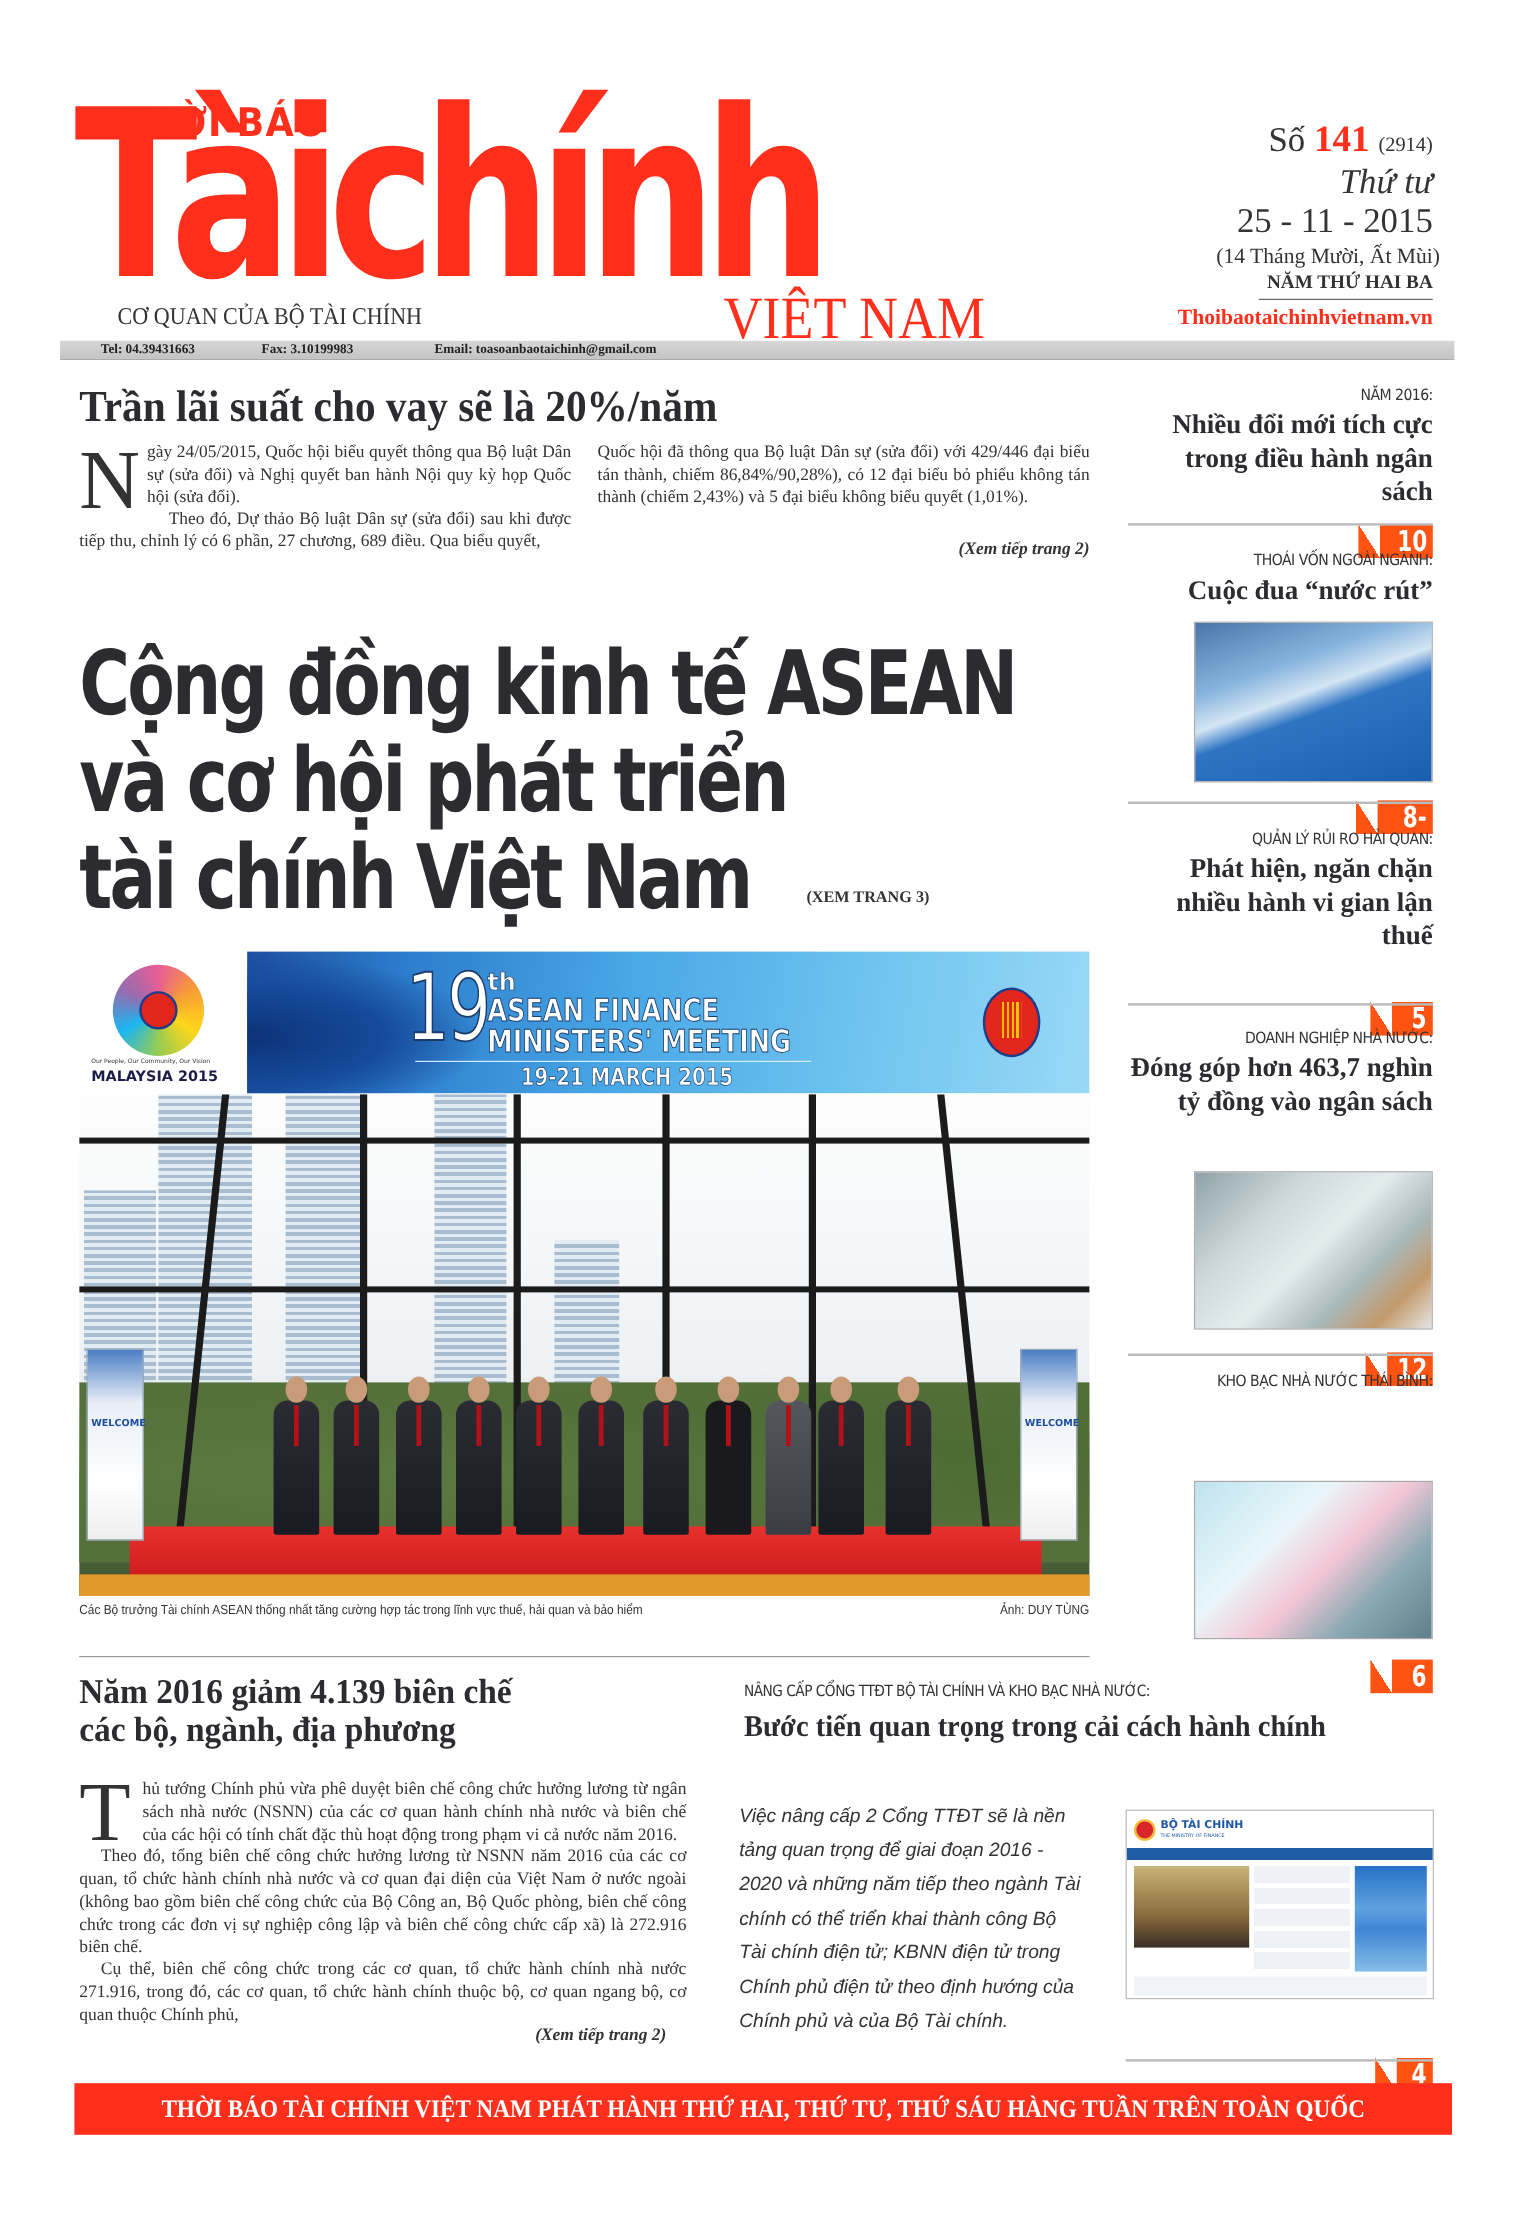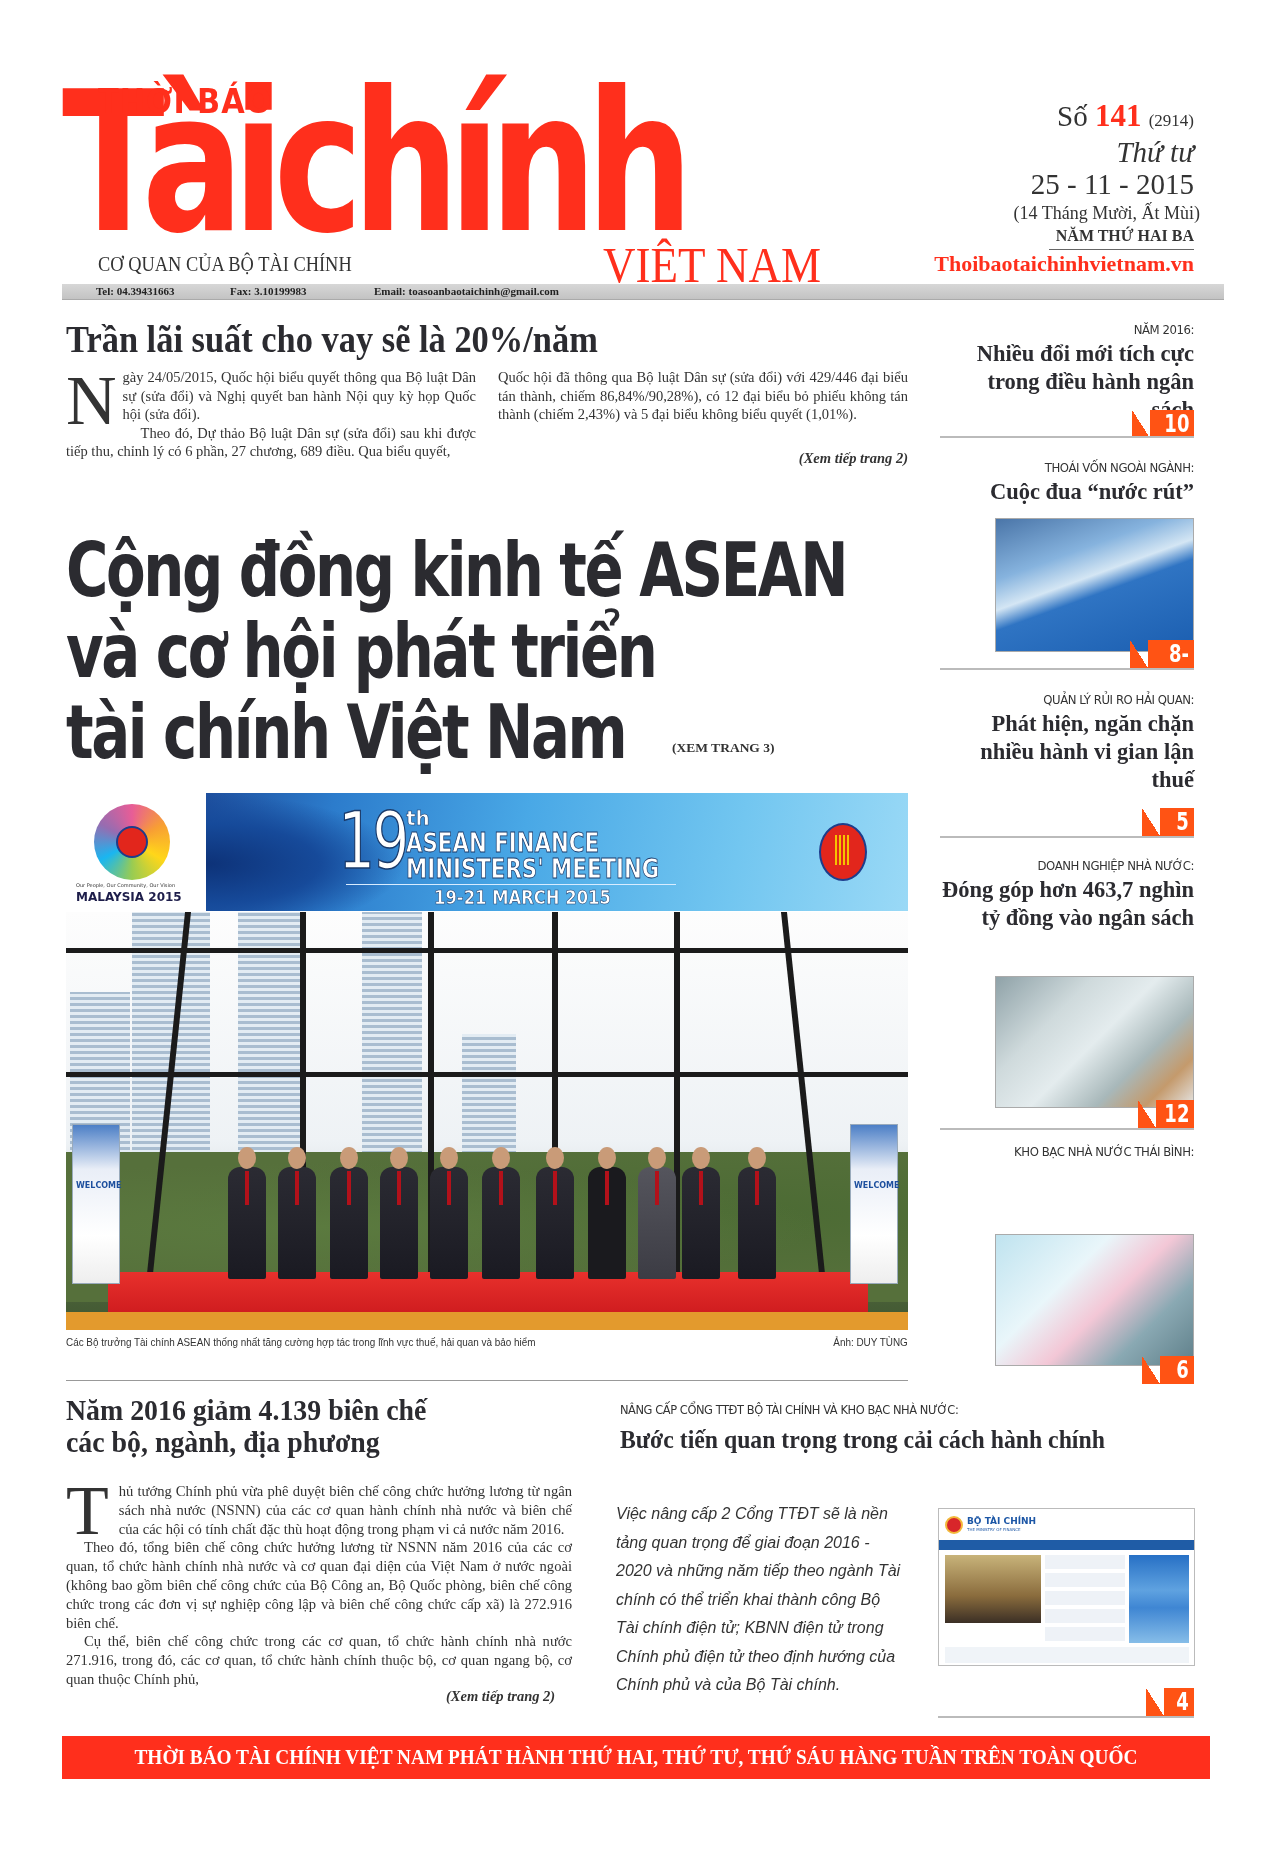--- a/index.html
+++ b/index.html
@@ -5,32 +5,32 @@
   * { box-sizing: border-box; margin: 0; padding: 0; }
   html, body { width: 1280px; height: 1854px; background: #ffffff; overflow: hidden; }
   body { position: relative; font-family: "Liberation Serif", serif; color: #2b2b30; }
   .abs { position: absolute; }
 
   
   .mast-thoibao { left: 98px; top: 82px; font-family: "DejaVu Sans", sans-serif; font-weight: bold; font-size: 33px; color: #ff2f1c; letter-spacing: 1px; transform: scaleX(0.92); transform-origin: left; }
   .mast-big { left: 62px; top: 66px; font-family: "DejaVu Sans", sans-serif; font-weight: bold; font-size: 198px; color: #ff2f1c; letter-spacing: -14px; line-height: 1; transform: scaleX(0.76) scaleY(0.98); transform-origin: left top; white-space: nowrap; }
   .mast-agency { left: 98px; top: 253px; font-family: "Liberation Serif", serif; font-size: 20px; color: #333; transform: scaleX(0.92); transform-origin: left; }
   .mast-vietnam { left: 603px; top: 236px; font-family: "Liberation Serif", serif; font-size: 50px; color: #ff2f1c; letter-spacing: 0px; transform: scaleX(0.9); transform-origin: left; }
-  .contact-bar { left: 62px; top: 284px; width: 1162px; height: 16px; background: linear-gradient(#d7d7d7, #c3c3c3); border-bottom: 1px solid #aaa; }
+  .contact-bar { left: 50px; top: 284px; width: 1162px; height: 16px; background: linear-gradient(#d7d7d7, #c3c3c3); border-bottom: 1px solid #aaa; }
   .contact-bar span { position: absolute; top: 1px; font-family: "Liberation Serif", serif; font-weight: bold; font-size: 11px; color: #222; }
 
   .issue { right: 86px; top: 100px; text-align: right; font-family: "Liberation Serif", serif; color: #333; }
   .issue-line1 { font-size: 29px; line-height: 32px; }
   .issue-num { color: #ff2f1c; font-weight: bold; font-size: 31px; }
   .issue-alt { font-size: 17px; }
   .issue-day { font-style: italic; font-size: 29px; line-height: 30px; }
   .issue-date { font-size: 29px; line-height: 34px; }
   .issue-lunar { font-size: 18px; line-height: 24px; margin-right: -6px; }
   .issue-year { font-weight: bold; font-size: 16px; line-height: 22px; border-bottom: 1px solid #666; padding-bottom: 2px; display: inline-block; width: 145px; text-align: right; }
-  .issue-site { color: #ff2f1c; font-weight: bold; font-size: 22px; line-height: 28px; }
+  .issue-site { color: #ff2f1c; font-weight: bold; font-size: 18px; line-height: 28px; }
 
   
   .h-top { left: 66px; top: 318px; font-family: "Liberation Serif", serif; font-weight: bold; font-size: 37px; color: #2b2b30; transform: scaleX(0.93); transform-origin: left; white-space: nowrap; }
   .cols-top { left: 66px; top: 368px; width: 842px; height: 100px; }
   .col { position: absolute; font-size: 14.5px; line-height: 18.6px; text-align: justify; color: #333; transform-origin: left top; }
   .dropcap { float: left; font-size: 70px; line-height: 58px; margin: 4px 6px 0 0; color: #333; font-family: "Liberation Serif", serif; }
   .indent { text-indent: 18px; display: block; }
   .xemtiep { position: absolute; font-style: italic; font-weight: bold; font-size: 14.5px; color: #333; }
 
   
@@ -72,21 +72,21 @@
 
   .caption { left: 66px; top: 1336px; font-family: "Liberation Sans", sans-serif; font-size: 11px; color: #333; transform: scaleX(0.9); transform-origin: left; white-space: nowrap; }
   .credit { right: 372px; top: 1336px; font-family: "Liberation Sans", sans-serif; font-size: 11px; color: #333; transform: scaleX(0.9); transform-origin: right; white-space: nowrap; }
   .rule-photo { left: 66px; top: 1380px; width: 842px; height: 1px; background: #999; }
 
   
   .side { left: 940px; width: 254px; }
   .side-kicker { text-align: right; font-family: "DejaVu Sans", sans-serif; font-size: 13px; color: #333; letter-spacing: -0.5px; transform: scaleX(0.9); transform-origin: right; white-space: nowrap; }
   .side-title { text-align: right; font-family: "Liberation Serif", serif; font-weight: bold; font-size: 22.5px; line-height: 28px; color: #2b2b30; margin-top: 3px; }
   .side-img { position: absolute; right: 0; width: 199px; border: 1px solid #aaa; overflow: hidden; }
-  .badge { position: absolute; right: 0; height: 28px; background: #ff5314; color: #fff; font-family: "DejaVu Sans", sans-serif; font-weight: bold; font-size: 24px; line-height: 28px; text-align: right; padding-right: 5px; }
+  .badge { position: absolute; right: 0; height: 28px; background: #ff5314; color: #fff; font-family: "DejaVu Sans", sans-serif; font-weight: bold; font-size: 24px; line-height: 28px; text-align: right; padding-right: 5px; margin-top: 27px; }
   .badge::before { content: ""; position: absolute; left: -18px; top: 0; width: 18px; height: 28px; background: linear-gradient(to top right, #ff5314 50%, transparent 50%); }
   .badge span { display: inline-block; transform: scaleX(0.75); transform-origin: right; }
   .side-rule { position: absolute; left: 0; width: 254px; height: 2px; background: #bbb; }
 
   .img-oil { background: linear-gradient(160deg, #4a75a8 0%, #86b3de 30%, #d4e6f4 45%, #2f74c3 55%, #1b5eb0 100%); }
   .img-factory { background: linear-gradient(135deg, #8fa2a8 0%, #cfdadc 30%, #e4ecee 50%, #a8b8ba 70%, #c49a6c 85%, #e6e6e6 100%); }
   .img-bank { background: linear-gradient(135deg, #bfe3ef 0%, #e9f6fa 35%, #f3c7d6 55%, #8aa9b3 75%, #5f7f8a 100%); }
 
   
   .h-low { left: 66px; top: 1394px; font-family: "Liberation Serif", serif; font-weight: bold; font-size: 29px; line-height: 32px; color: #2b2b30; transform: scaleX(0.96); transform-origin: left top; white-space: nowrap; }

